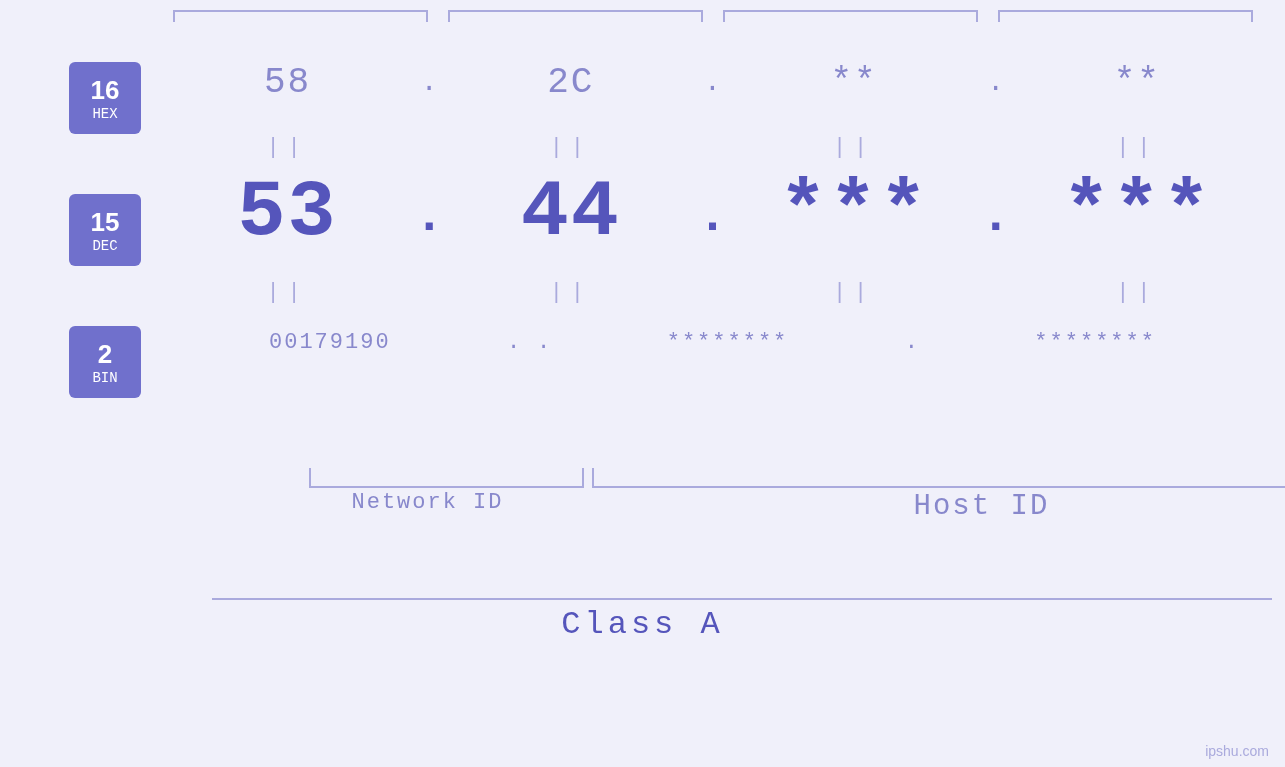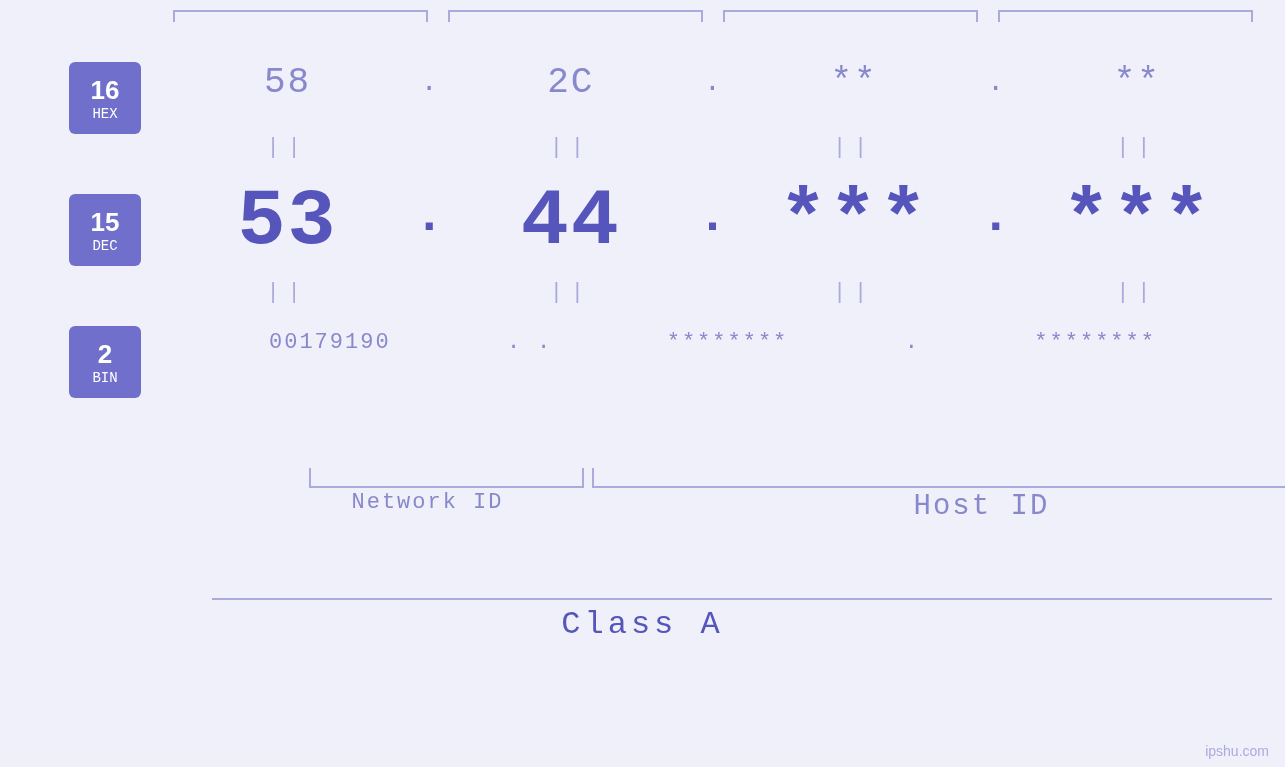--- a/index.html
+++ b/index.html
@@ -143,21 +143,21 @@
       letter-spacing: 8px;
     }
 
     .eq-row .dot-spacer {
       width: 30px;
     }
 
     
     .dec-row {
       display: flex;
-      align-items: flex-end;
+      align-items: flex-start;
       height: 100px;
       margin-bottom: 10px;
     }
 
     .dec-row .cell {
       flex: 1;
       text-align: center;
       font-size: 80px;
       font-weight: bold;
       color: #5555bb;

